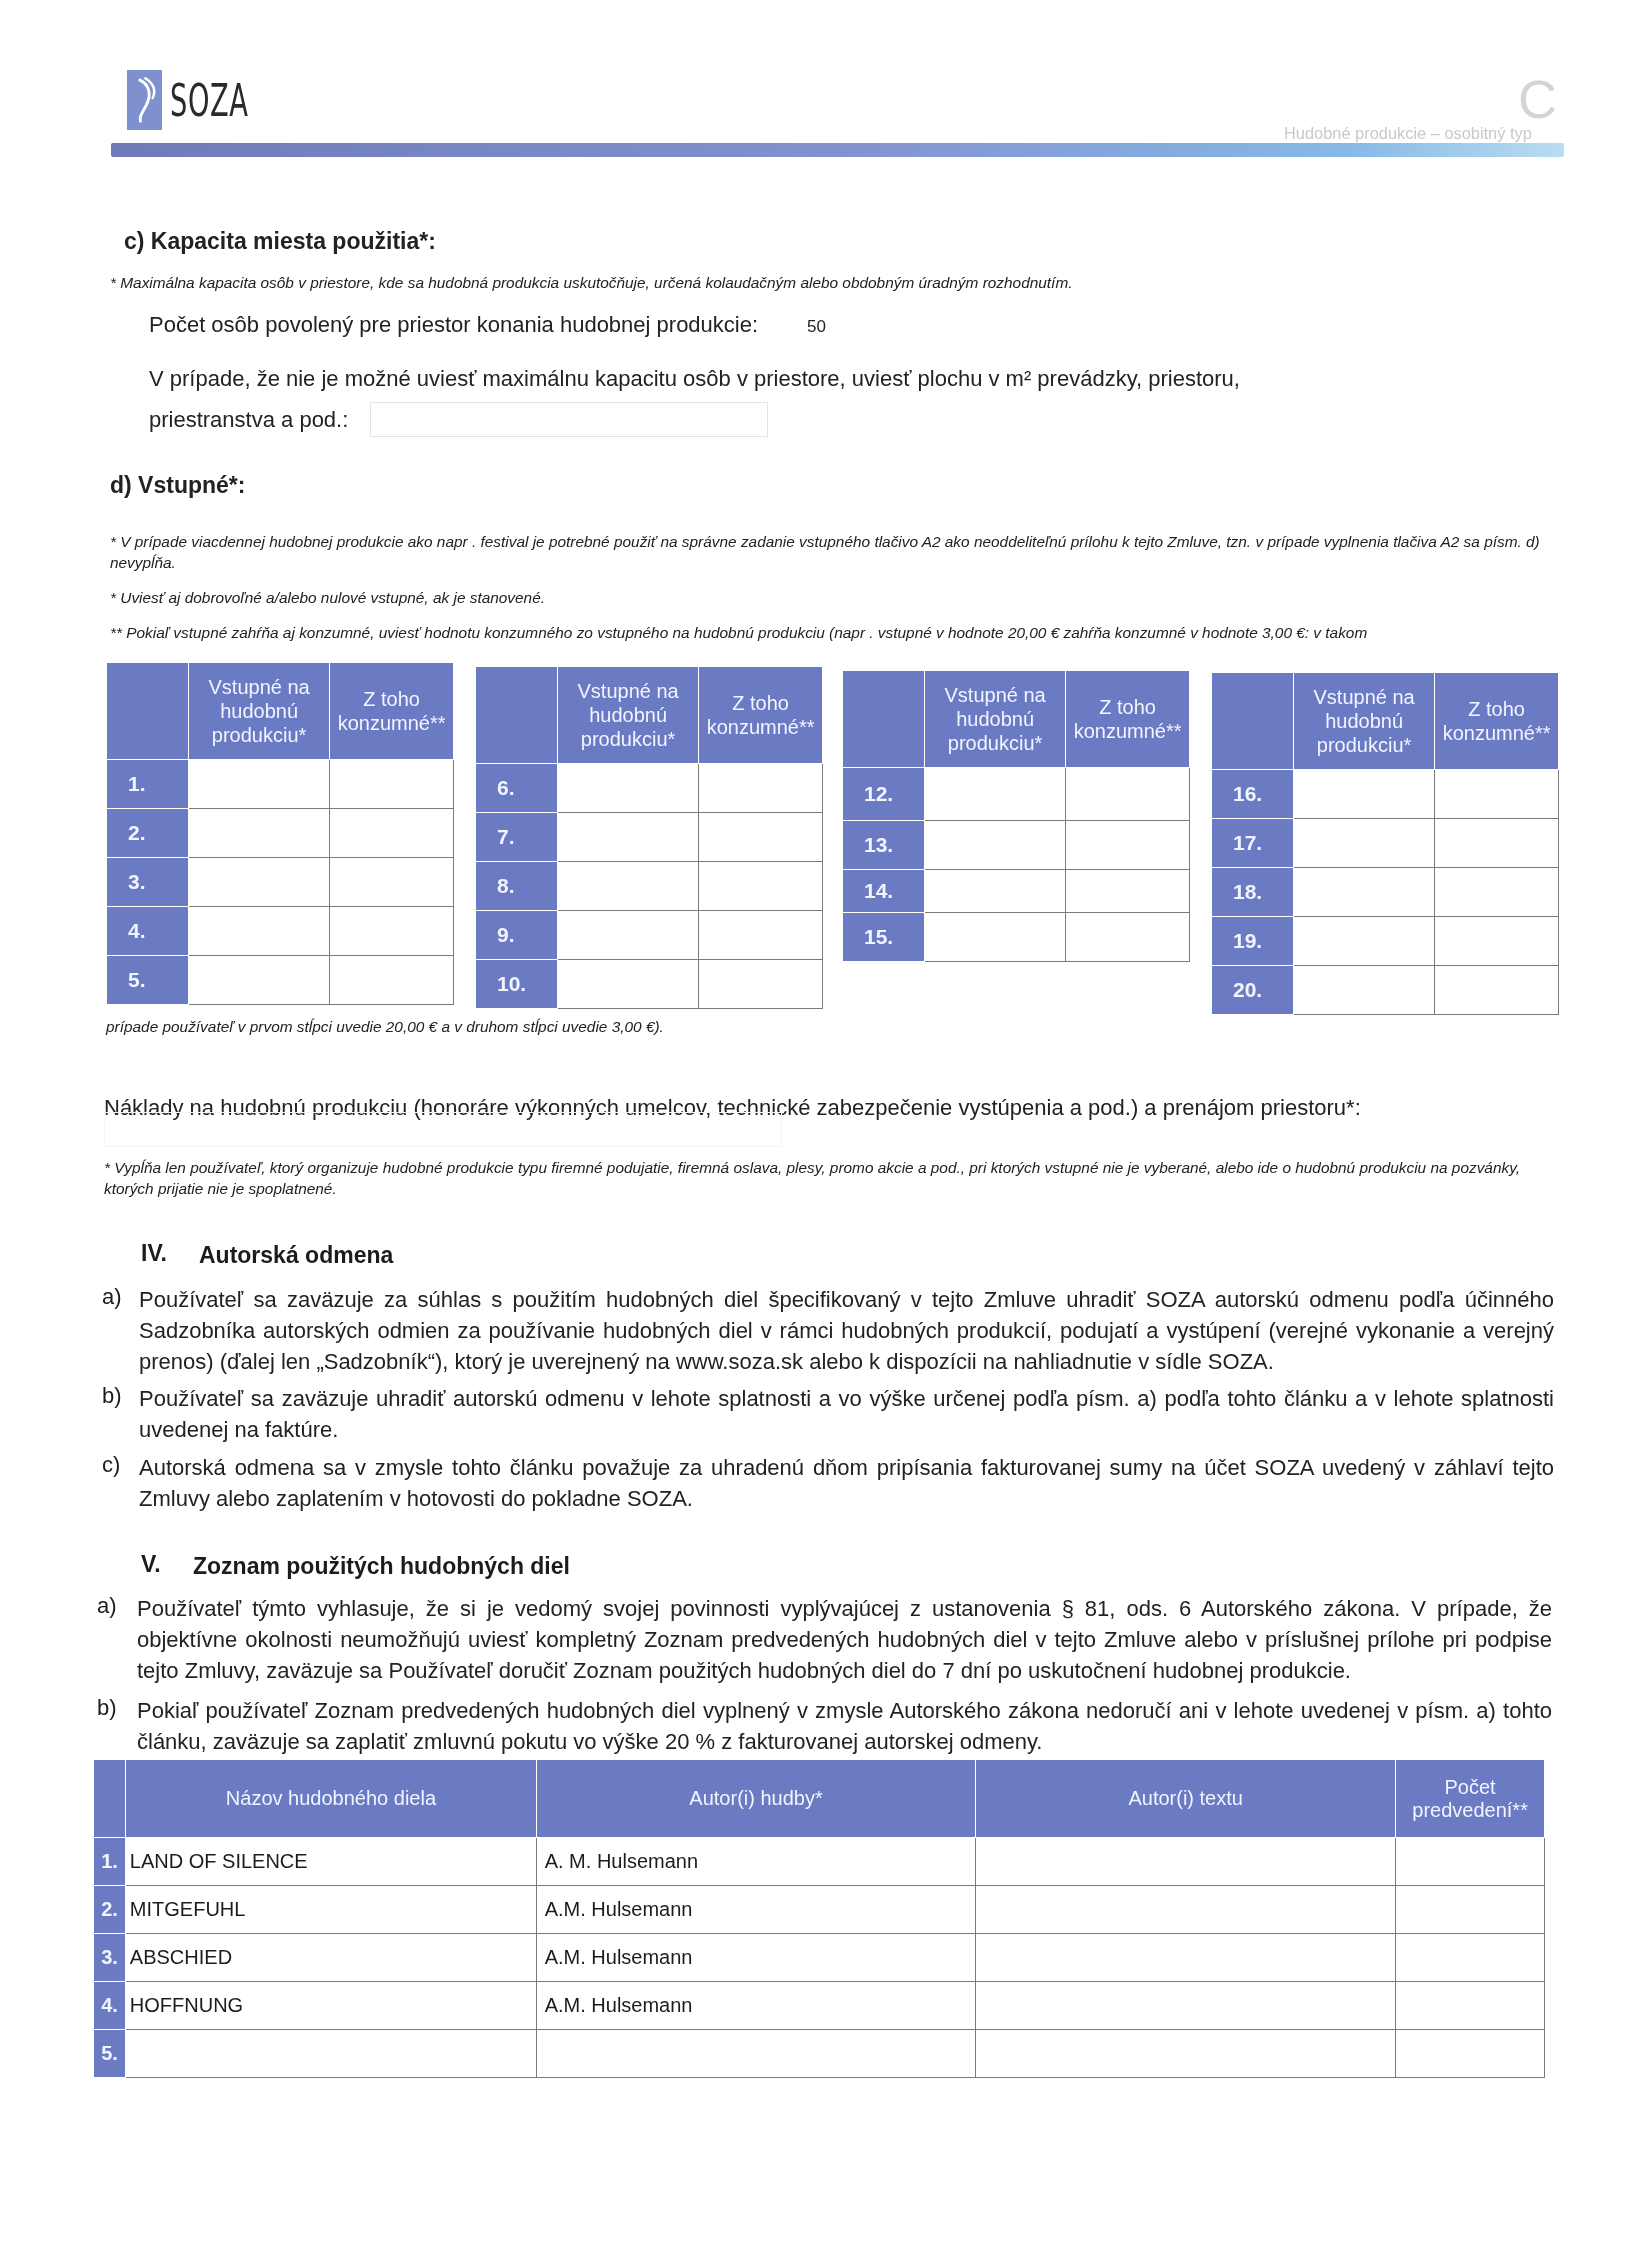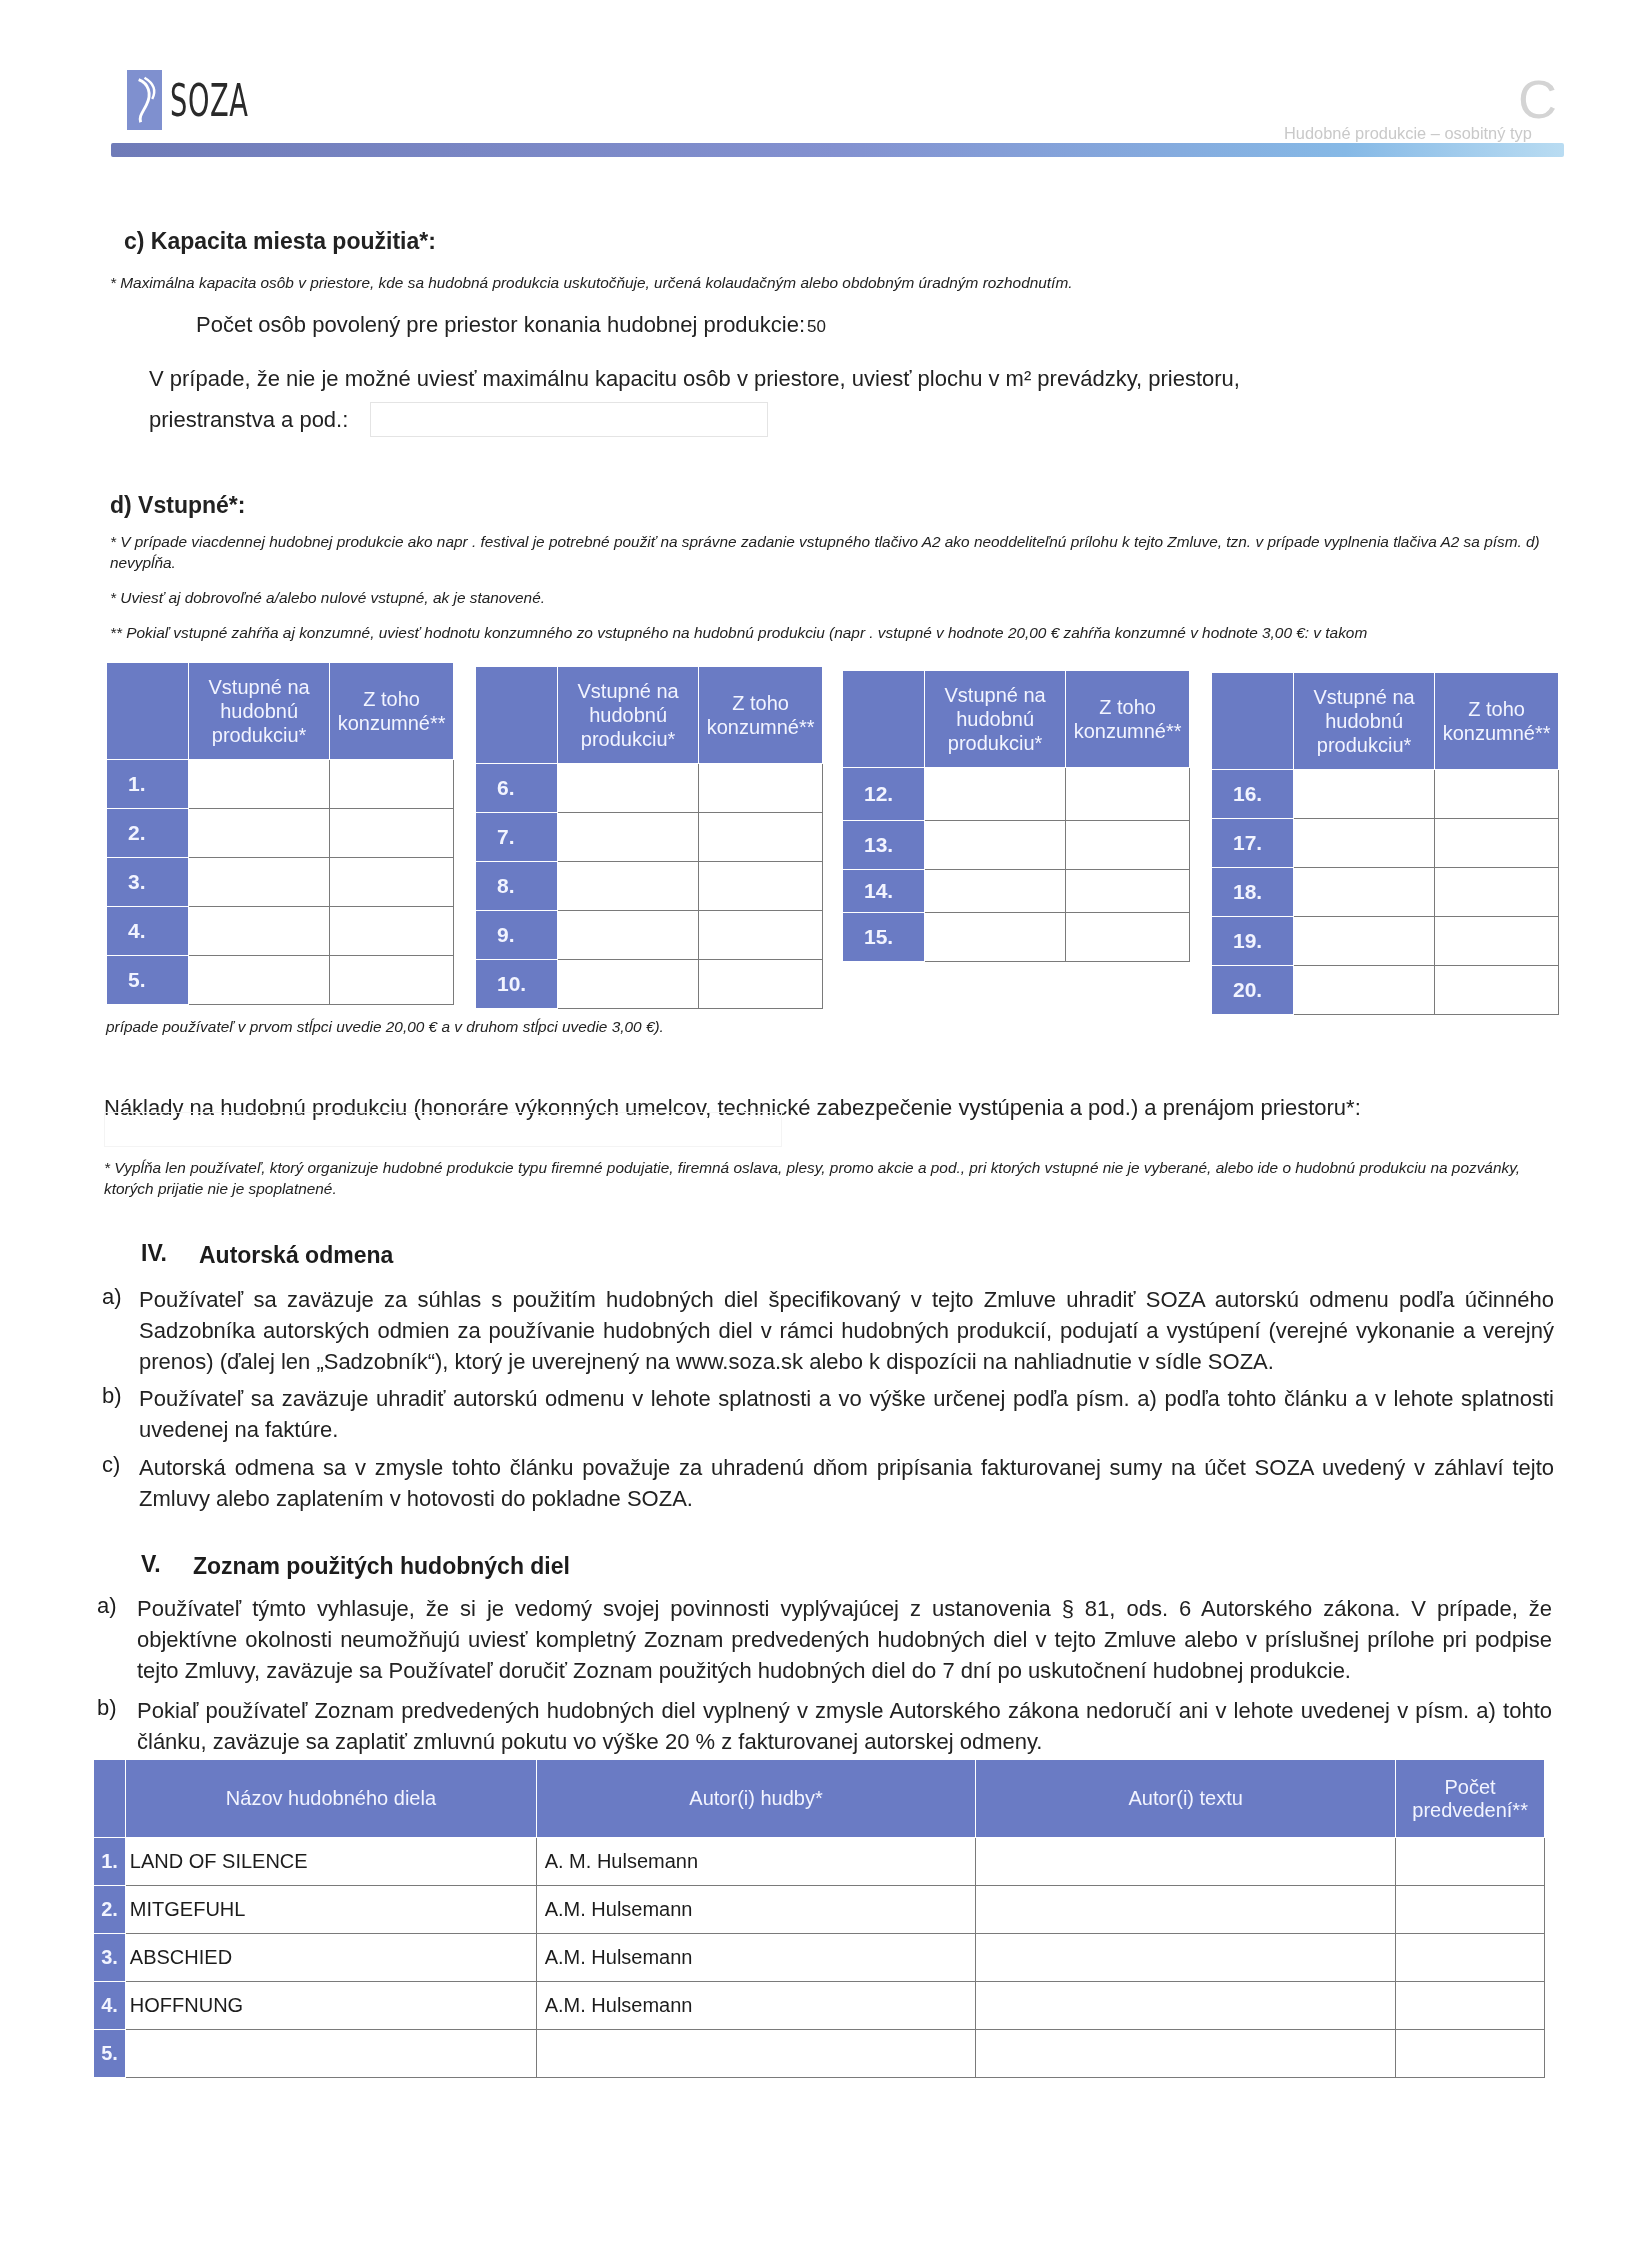--- a/index.html
+++ b/index.html
@@ -36,27 +36,27 @@
     <path d="M18 8 C28 14, 30 22, 26 30" stroke="#fff" stroke-width="2.5" fill="none"></path>
   </svg>
 </div>
 <div class="abs logo-text">SOZA</div>
 <div class="abs letter-c">C</div>
 <div class="abs subtitle">Hudobné produkcie – osobitný typ</div>
 <div class="abs header-bar"></div>
 
 <div class="abs h-sec" style="left:124px;top:228px;">c)  Kapacita miesta použitia*:</div>
 <div class="abs note" style="left:110px;top:272px;font-style:italic;">* Maximálna kapacita osôb v priestore, kde sa hudobná produkcia uskutočňuje, určená kolaudačným alebo obdobným úradným rozhodnutím.</div>
-<div class="abs body-txt" style="left:149px;top:309px;margin-left:47px;">Počet osôb povolený pre priestor konania hudobnej produkcie:</div>
+<div class="abs body-txt" style="left:149px;top:309px;">Počet osôb povolený pre priestor konania hudobnej produkcie:</div>
 <div class="abs body-txt" style="left:807px;top:311px;font-size:17px;">50</div>
 <div class="abs body-txt" style="left:149px;top:363px;">V prípade, že nie je možné uviesť maximálnu kapacitu osôb v priestore, uviesť plochu v m² prevádzky, priestoru,</div>
 <div class="abs body-txt" style="left:149px;top:404px;">priestranstva a pod.:</div>
 <div class="abs fill-box" style="left:370px;top:402px;width:396px;"></div>
 
-<div class="abs h-sec" style="left:110px;top:492px;text-align:center;">d)  Vstupné*:</div>
+<div class="abs h-sec" style="left:110px;top:472px;text-align:center;">d)  Vstupné*:</div>
 <div class="abs note" style="left:110px;top:531px;width:1458px;">* V prípade viacdennej hudobnej produkcie ako napr . festival je potrebné použiť na správne zadanie vstupného tlačivo A2 ako neoddeliteľnú prílohu k tejto Zmluve, tzn. v prípade vyplnenia tlačiva A2 sa písm. d) nevypĺňa.</div>
 <div class="abs note" style="left:110px;top:587px;">* Uviesť aj dobrovoľné a/alebo nulové vstupné, ak je stanovené.</div>
 <div class="abs note" style="left:110px;top:622px;width:1468px;white-space:nowrap;">** Pokiaľ vstupné zahŕňa aj konzumné, uviesť hodnotu konzumného zo vstupného na hudobnú produkciu (napr . vstupné v hodnote 20,00 € zahŕňa konzumné v hodnote 3,00 €: v takom</div>
 
 <table class="fee" style="left:106px;top:662px;width:348px;">
   <tbody>
       <tr style="height:97px;">
     <th class="blank"></th>
     <th>Vstupné na hudobnú produkciu*</th>
     <th>Z toho konzumné**</th>

